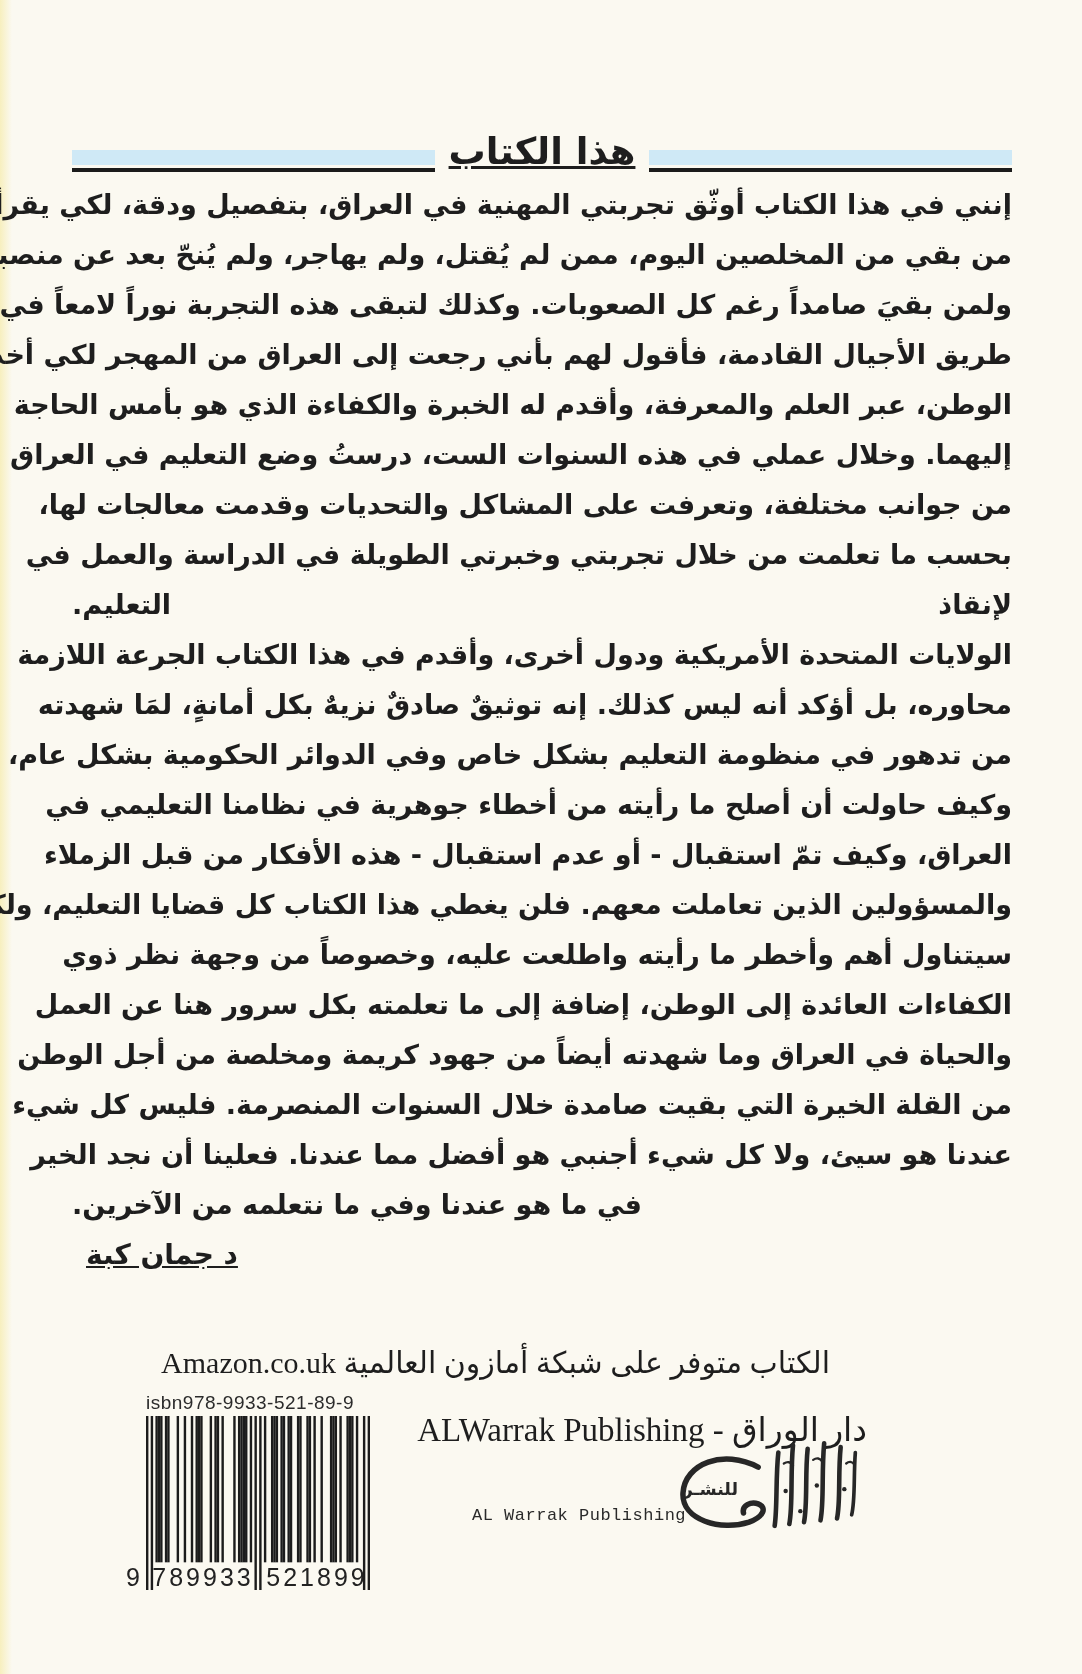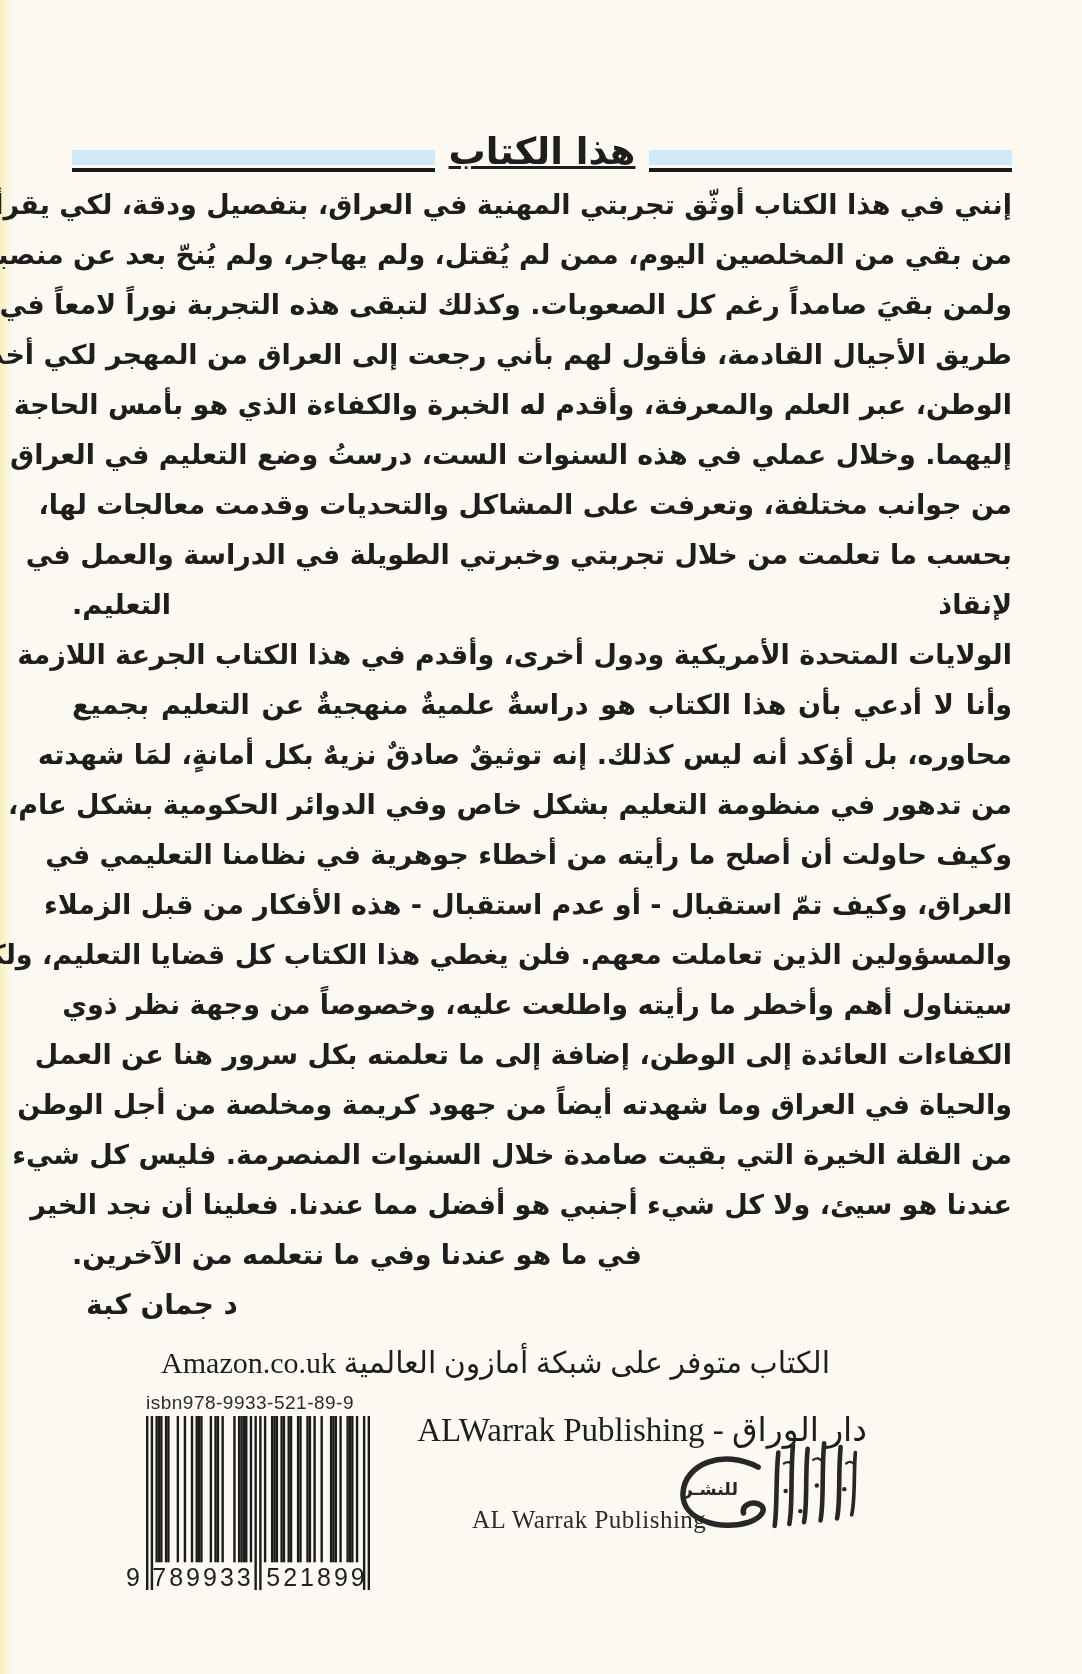--- a/index.html
+++ b/index.html
@@ -21,21 +21,21 @@
                 white-space:nowrap; direction:rtl; }
 
   
   .body-text { position:absolute; left:72px; right:70px; top:180px; }
   .line { direction:rtl; text-align:justify; text-align-last:justify;
           height:50px; line-height:50px; font-size:27px; font-weight:bold;
           white-space:nowrap; }
   .para-1 .line:last-child { text-align-last:right; }
   .para-2 .line:last-child { text-align-last:left; }
   .signature { direction:rtl; text-align:left; padding-left:14px; height:50px;
-               line-height:50px; font-size:28px; font-weight:bold; }
+               line-height:50px; font-size:28px; font-weight:bold;text-decoration:underline; }
 
   
   .amazon-line { position:absolute; top:1345px; right:252px; direction:rtl;
                  font-size:30px; font-family:"Liberation Serif","DejaVu Sans",serif;
                  white-space:nowrap; }
   .publisher-line { position:absolute; top:1410px; right:215px; direction:rtl;
                     font-size:33px; font-family:"Liberation Serif","DejaVu Sans",serif;
                     white-space:nowrap; }
 
   
@@ -46,22 +46,22 @@
   .bars-wrap svg { position:absolute; left:20px; top:0; width:224px; height:174px; }
   .bars-wrap svg rect { fill:#1c1c1c; }
   .barcode-digits { position:absolute; bottom:0; left:0; width:100%;
                     display:flex; align-items:flex-end;
                     font-family:"Liberation Sans",sans-serif; font-size:25px; color:#222; }
   .barcode-digits .d0 { width:20px; }
   .barcode-digits .d1, .barcode-digits .d2 { flex:1; text-align:center; letter-spacing:3px; }
 
   
   .calligraphy { position:absolute; left:645px; top:1436px; width:230px; height:110px; }
-  .logo-caption { position:absolute; left:472px; top:1506px; font-size:25px;
-                  font-family:Liberation Serif, serif; color:#2a2a2a;
+  .logo-caption { position:absolute; left:472px; top:1506px; font-size:17px;
+                  font-family:Liberation Mono, monospace; color:#2a2a2a;
                   letter-spacing:0.5px; white-space:nowrap; }
 </style>
 </head>
 <body>
 
 <div class="edge-strip"></div>
 
 <div class="header">
   <div class="rule">
     <div class="blue"></div>
@@ -83,21 +83,20 @@
       <div class="line">ولمن بقيَ صامداً رغم كل الصعوبات. وكذلك لتبقى هذه التجربة نوراً لامعاً في</div>
       <div class="line">طريق الأجيال القادمة، فأقول لهم بأني رجعت إلى العراق من المهجر لكي أخدم</div>
       <div class="line">الوطن، عبر العلم والمعرفة، وأقدم له الخبرة والكفاءة الذي هو بأمس الحاجة</div>
       <div class="line">إليهما. وخلال عملي في هذه السنوات الست، درستُ وضع التعليم في العراق</div>
       <div class="line">من جوانب مختلفة، وتعرفت على المشاكل والتحديات وقدمت معالجات لها،</div>
       <div class="line">بحسب ما تعلمت من خلال تجربتي وخبرتي الطويلة في الدراسة والعمل في</div>
       <div class="line">لإنقاذ التعليم.</div>
       <div class="line">الولايات المتحدة الأمريكية ودول أخرى، وأقدم في هذا الكتاب الجرعة اللازمة</div>
     </div>
   <div class="para-2">
-      <div class="line">وأنا لا أدعي بأن هذا الكتاب هو دراسةٌ علميةٌ منهجيةٌ عن التعليم بجميع</div>
       <div class="line">محاوره، بل أؤكد أنه ليس كذلك. إنه توثيقٌ صادقٌ نزيهٌ بكل أمانةٍ، لمَا شهدته</div>
       <div class="line">من تدهور في منظومة التعليم بشكل خاص وفي الدوائر الحكومية بشكل عام،</div>
       <div class="line">وكيف حاولت أن أصلح ما رأيته من أخطاء جوهرية في نظامنا التعليمي في</div>
       <div class="line">العراق، وكيف تمّ استقبال - أو عدم استقبال - هذه الأفكار من قبل الزملاء</div>
       <div class="line">والمسؤولين الذين تعاملت معهم. فلن يغطي هذا الكتاب كل قضايا التعليم، ولكنه</div>
       <div class="line">سيتناول أهم وأخطر ما رأيته واطلعت عليه، وخصوصاً من وجهة نظر ذوي</div>
       <div class="line">الكفاءات العائدة إلى الوطن، إضافة إلى ما تعلمته بكل سرور هنا عن العمل</div>
       <div class="line">والحياة في العراق وما شهدته أيضاً من جهود كريمة ومخلصة من أجل الوطن</div>
       <div class="line">من القلة الخيرة التي بقيت صامدة خلال السنوات المنصرمة. فليس كل شيء</div>
       <div class="line">عندنا هو سيئ، ولا كل شيء أجنبي هو أفضل مما عندنا. فعلينا أن نجد الخير</div>

